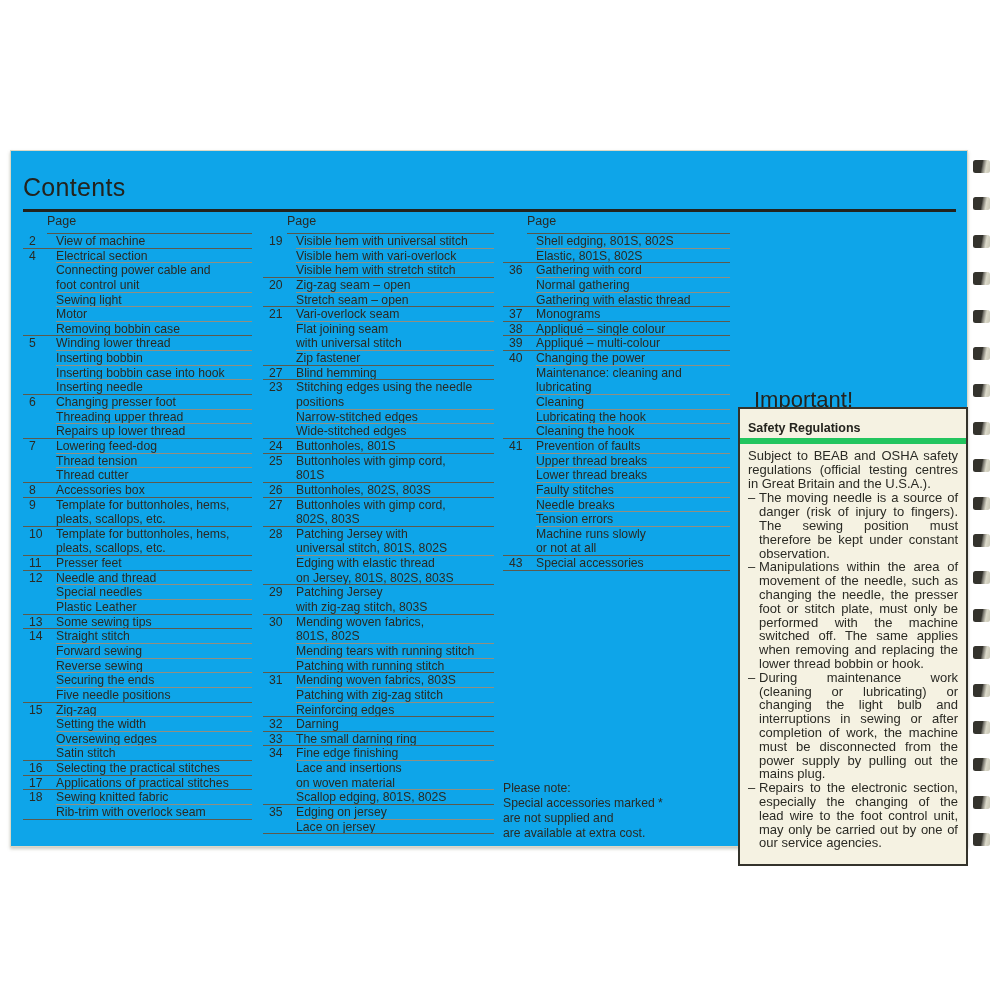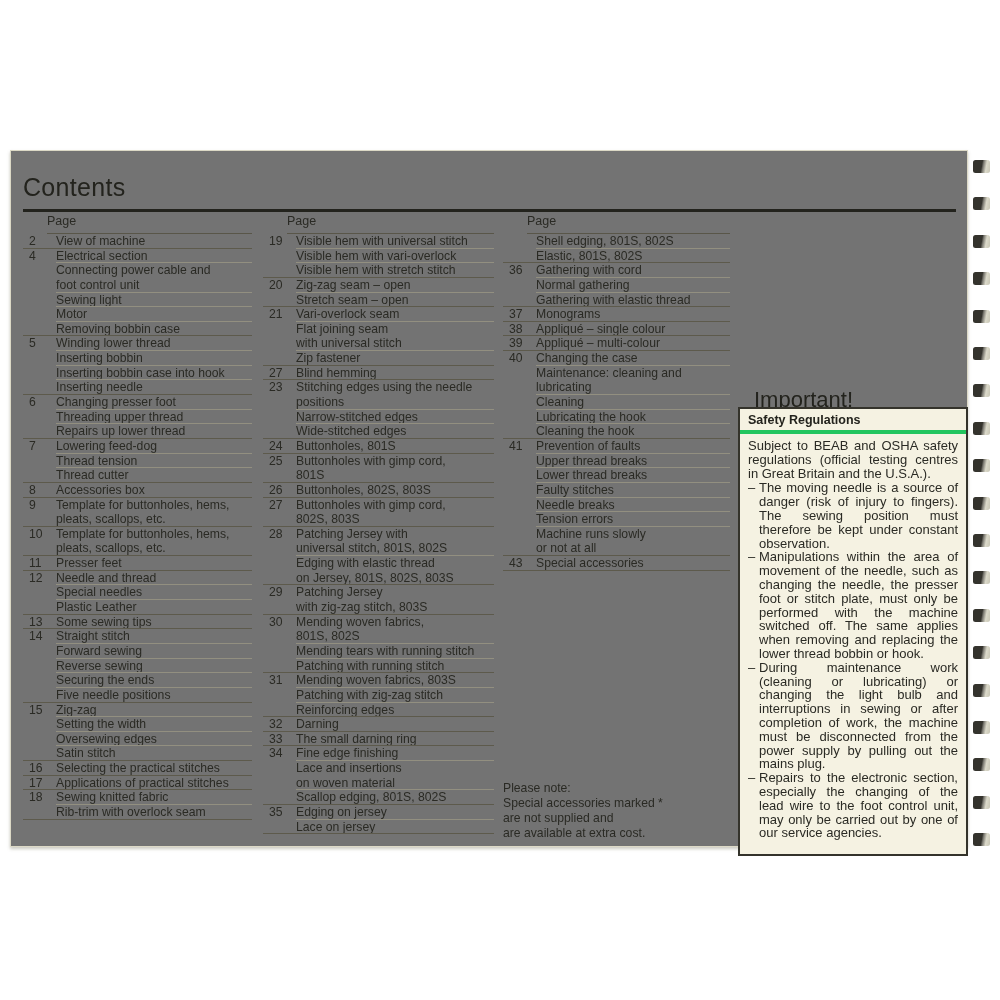--- a/index.html
+++ b/index.html
@@ -2,21 +2,21 @@
 <html><head>
 <meta charset="utf-8">
 <style>
   html,body{margin:0;padding:0}
   body{
     width:1000px;height:1000px;background:#ffffff;position:relative;
     font-family:"Liberation Sans",sans-serif;overflow:hidden;
   }
   .page{
     position:absolute;left:10px;top:150px;width:958px;height:697px;
-    background:#737373;border:1px solid #dcd9c6;box-sizing:border-box;
+    background:#0ea5e9;border:1px solid #dcd9c6;box-sizing:border-box;
     box-shadow:0 2px 3px rgba(110,105,80,.35);
   }
   .title{
     position:absolute;left:12px;top:22px;margin:0;font-weight:400;
     font-size:25px;color:#23231d;letter-spacing:.3px;
   }
   .title-rule{position:absolute;left:12px;top:58px;width:933px;height:3px;background:#23231d}
   .toc-col{position:absolute;top:62px;color:#2a2a24}
   #col1{left:12px;width:229px}
   #col2{left:252px;width:231px}
@@ -38,21 +38,21 @@
   .imp-title{
     position:absolute;left:727px;top:220px;margin:16px;font-weight:400;
     font-size:22px;color:#23231d;
   }
   .safety{
     position:absolute;left:727px;top:256px;width:230px;
     border:2px solid #34332b;box-sizing:border-box;background:#f5f2e2;
   }
   .safety-h{
     font-size:12.5px;font-weight:bold;color:#23231d;
-    padding:4px 8px 3px 8px;border-bottom:4px solid #22c55e;
+    padding:12px 8px 3px 8px;border-bottom:6px solid #22c55e;
   }
   .safety-b{
     padding:5px 8px 14px 8px;font-size:13px;line-height:13.8px;
     color:#2a2a24;text-align:justify;
   }
   .sb-p{margin:0 0 1px 0}
   .sb-bullet{display:flex;margin:0}
   .sb-dash{width:11px;flex:none}
   .sb-text{flex:1;text-align:justify}
   .holes{position:absolute;left:973px;top:0;width:27px;height:1000px}
@@ -427,21 +427,21 @@
       <div class="toc-row rule-full">
         <span class="num">38</span>
         <span class="txt">Appliqué – single colour</span>
       </div>
       <div class="toc-row rule-full">
         <span class="num">39</span>
         <span class="txt">Appliqué – multi-colour</span>
       </div>
       <div class="toc-row rule-indent">
         <span class="num">40</span>
-        <span class="txt">Changing the case</span>
+        <span class="txt">Changing the power</span>
       </div>
       <div class="toc-row">
         <span class="num"></span>
         <span class="txt">Maintenance: cleaning and</span>
       </div>
       <div class="toc-row rule-indent">
         <span class="num"></span>
         <span class="txt">lubricating</span>
       </div>
       <div class="toc-row rule-indent">

